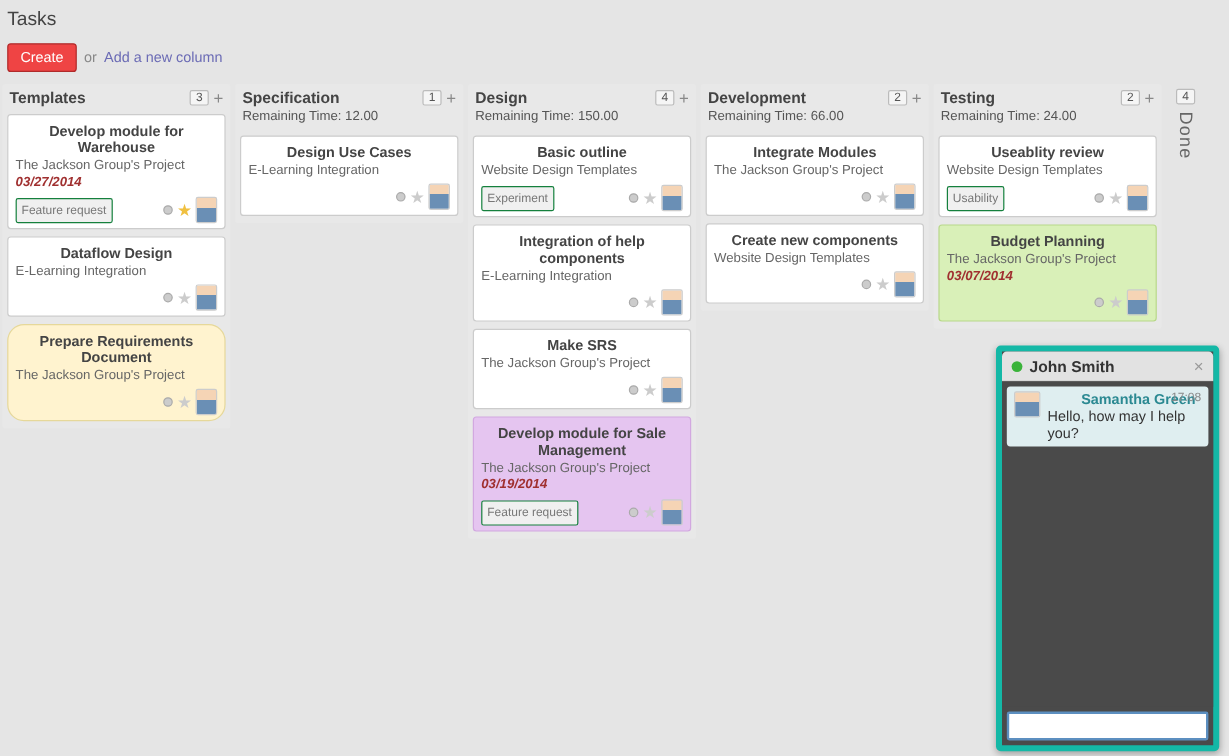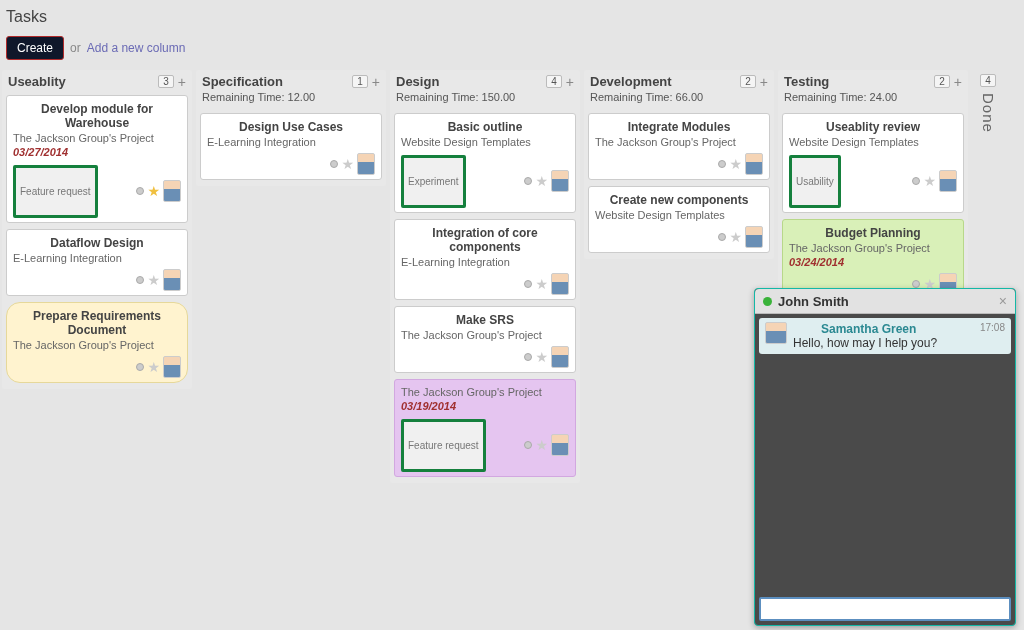--- a/index.html
+++ b/index.html
@@ -20,21 +20,21 @@
   background: #e5e5e5;
 }
 .toolbar {
   padding: 4px 6px 10px;
   display: flex;
   align-items: center;
   gap: 6px;
   background: #e5e5e5;
 }
 .btn-create {
-  background: #0f172a;
+  background: #ef4444;
   color: #fff;
   border: 1px solid #b02a2a;
   border-radius: 3px;
   padding: 4px 10px;
   font-size: 12px;
   cursor: pointer;
 }
 .toolbar-or { color: #888; font-size: 12px; text-align: right; }
 .toolbar-link { color: #6b6bb5; font-size: 12px; text-decoration: none; cursor: pointer; }
 .board {
@@ -100,25 +100,25 @@
   position: relative;
 }
 .card.yellow { background: #fff3cf; border-color: #e6d89a; border-radius: 14px; }
 .card.purple { background: #e5c5f0; border-color: #d2a8e0; }
 .card.green  { background: #d9f0b8; border-color: #b8d88a; }
 .card-title { font-size: 12px; font-weight: bold; color: #444; margin-bottom: 2px; text-align: center; }
 .card-project { font-size: 11px; color: #666; margin-bottom: 2px; }
 .card-date { font-size: 11px; color: #a03030; font-style: italic; font-weight: bold; }
 .card-tag {
   display: inline-block;
-  border: 3px solid #15803d;
+  border: 1px solid #15803d;
   background: #f0f0f0;
   color: #777;
   font-size: 10px;
-  padding: 18px 4px;
+  padding: 4px 4px;
   border-radius: 2px;
   margin-top: 4px;
 }
 .card-footer {
   display: flex;
   align-items: center;
   justify-content: flex-end;
   gap: 3px;
   margin-top: 2px;
 }
@@ -148,24 +148,24 @@
   color: #666;
   font-weight: normal;
   letter-spacing: 1px;
 }
 
 
 .chat {
   position: absolute;
   right: 8px;
   bottom: 4px;
-  width: 262px;
+  width: 186px;
   height: 338px;
   background: #4a4a4a;
-  border: 1px solid #14b8a6;
+  border: 5px solid #14b8a6;
   border-radius: 4px;
   display: flex;
   flex-direction: column;
   box-shadow: 0 2px 6px rgba(0,0,0,.3);
 }
 .chat-header {
   background: #e2e2e2;
   padding: 4px 8px;
   display: flex;
   align-items: center;
@@ -214,21 +214,21 @@
 
 <div class="toolbar">
   <button class="btn-create">Create</button>
   <span class="toolbar-or">or</span>
   <a class="toolbar-link">Add a new column</a>
 </div>
 
 <div class="board" id="board">
     <div class="column">
       <div class="col-header">
-        <span class="col-title">Useablity</span>
+        <span class="col-title">Templates</span>
         <span class="col-header-right">
           <span class="badge">3</span>
           <span class="plus-icon">+</span>
         </span>
       </div>
       <div class="cards">
         <div class="card ">
           <div class="card-title">Develop module for Warehouse</div>
           <div class="card-project">The Jackson Group's Project</div>
           <div class="card-date">03/27/2014</div>
@@ -307,21 +307,21 @@
           <div style="display:flex;align-items:center;justify-content:space-between;margin-top:3px;">
             <span><span class="card-tag">Experiment</span></span>
             <span class="card-footer">
               <span class="dot-icon"></span>
               <span class="star-icon">★</span>
               <span class="avatar"></span>
             </span>
           </div>
         </div>
         <div class="card ">
-          <div class="card-title">Integration of core components</div>
+          <div class="card-title">Integration of help components</div>
           <div class="card-project">E-Learning Integration</div>
           <div style="display:flex;align-items:center;justify-content:space-between;margin-top:3px;">
             <span></span>
             <span class="card-footer">
               <span class="dot-icon"></span>
               <span class="star-icon">★</span>
               <span class="avatar"></span>
             </span>
           </div>
         </div>
@@ -331,20 +331,21 @@
           <div style="display:flex;align-items:center;justify-content:space-between;margin-top:3px;">
             <span></span>
             <span class="card-footer">
               <span class="dot-icon"></span>
               <span class="star-icon">★</span>
               <span class="avatar"></span>
             </span>
           </div>
         </div>
         <div class="card purple">
+          <div class="card-title">Develop module for Sale Management</div>
           <div class="card-project">The Jackson Group's Project</div>
           <div class="card-date">03/19/2014</div>
           <div style="display:flex;align-items:center;justify-content:space-between;margin-top:3px;">
             <span><span class="card-tag">Feature request</span></span>
             <span class="card-footer">
               <span class="dot-icon"></span>
               <span class="star-icon">★</span>
               <span class="avatar"></span>
             </span>
           </div>
@@ -405,21 +406,21 @@
             <span class="card-footer">
               <span class="dot-icon"></span>
               <span class="star-icon">★</span>
               <span class="avatar"></span>
             </span>
           </div>
         </div>
         <div class="card green">
           <div class="card-title">Budget Planning</div>
           <div class="card-project">The Jackson Group's Project</div>
-          <div class="card-date">03/24/2014</div>
+          <div class="card-date">03/07/2014</div>
           <div style="display:flex;align-items:center;justify-content:space-between;margin-top:3px;">
             <span></span>
             <span class="card-footer">
               <span class="dot-icon"></span>
               <span class="star-icon">★</span>
               <span class="avatar"></span>
             </span>
           </div>
         </div>
       </div>

